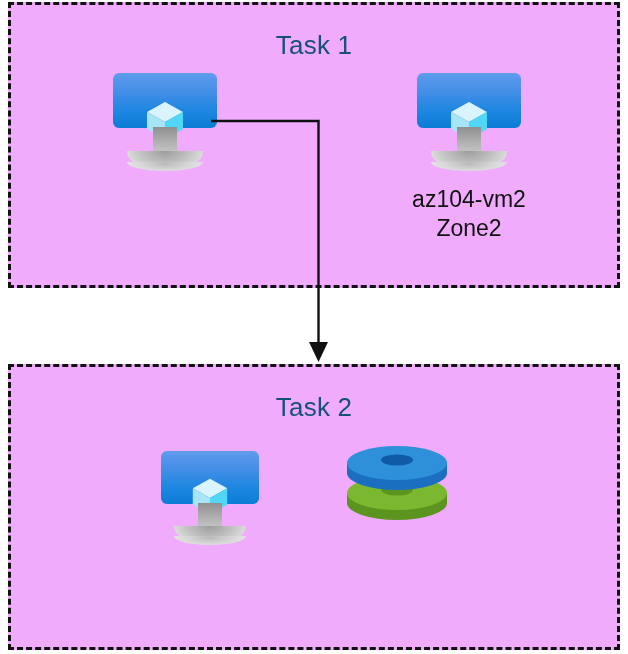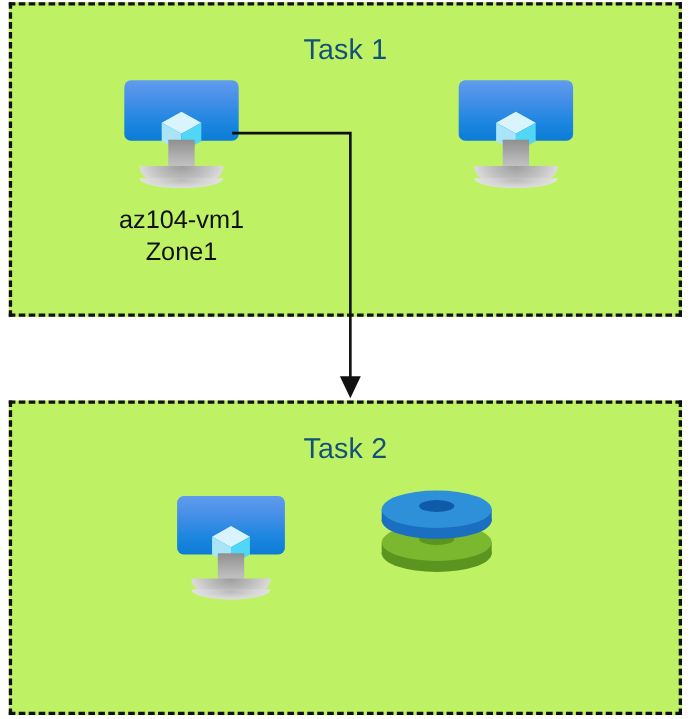--- a/index.html
+++ b/index.html
@@ -11,21 +11,21 @@
     width: 628px;
     height: 654px;
     position: relative;
     overflow: hidden;
     font-family: "Liberation Sans", "DejaVu Sans", sans-serif;
   }
 
   
   .task-box {
     position: absolute;
-    background: #bef264;
+    background: #f0abfc;
     box-sizing: border-box;
     border: 3px dashed #111111;
     padding-left: 32px;
   }
   #task1-box {
     left: 8px;
     top: 2px;
     width: 612px;
     height: 286px;
   }
@@ -136,37 +136,37 @@
       <div class="vm-cube">
         <svg width="46" height="46" viewBox="0 0 46 46" aria-hidden="true">
           <polygon points="23,5 41,15 23,25 5,15" fill="#daf4fd"></polygon>
           <polygon points="5,15 23,25 23,42 5,32" fill="#a9e5f8"></polygon>
           <polygon points="41,15 41,32 23,42 23,25" fill="#4fd7f5"></polygon>
         </svg>
       </div>
       <div class="vm-neck"></div>
       <div class="vm-base"></div>
     </div>
-    <div class="node-label" style="margin-top:14px;">az104-vm1
-Zone1</div>
   </div>
 
   <div class="node" style="left:352px; top:68px; width:212px;">
     <div class="vm-icon" style="width:104px; height:98px;">
       <div class="vm-screen"></div>
       <div class="vm-cube">
         <svg width="46" height="46" viewBox="0 0 46 46" aria-hidden="true">
           <polygon points="23,5 41,15 23,25 5,15" fill="#daf4fd"></polygon>
           <polygon points="5,15 23,25 23,42 5,32" fill="#a9e5f8"></polygon>
           <polygon points="41,15 41,32 23,42 23,25" fill="#4fd7f5"></polygon>
         </svg>
       </div>
       <div class="vm-neck"></div>
       <div class="vm-base"></div>
     </div>
+    <div class="node-label" style="margin-top:14px;">az104-vm2
+Zone2</div>
   </div>
 </div>
 
 <div class="task-box" id="task2-box">
   <div class="task-title" id="task2-title">Task 2</div>
 
   <div class="vm-icon" style="position:absolute; left:150px; top:84px; width:98px; height:94px; margin:0;">
     <div class="vm-screen"></div>
     <div class="vm-cube">
       <svg width="44" height="44" viewBox="0 0 46 46" aria-hidden="true">

